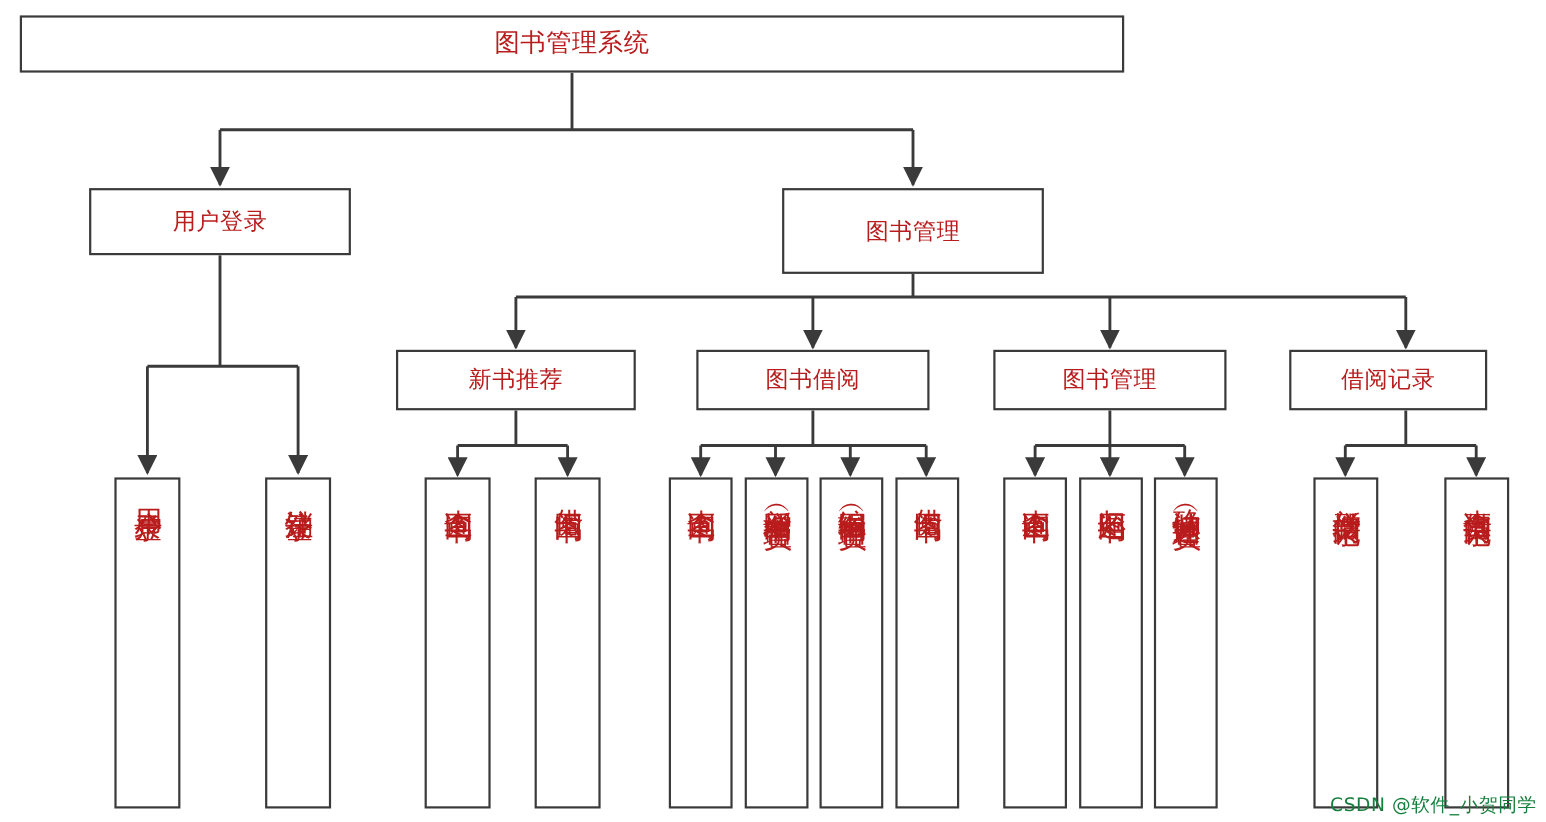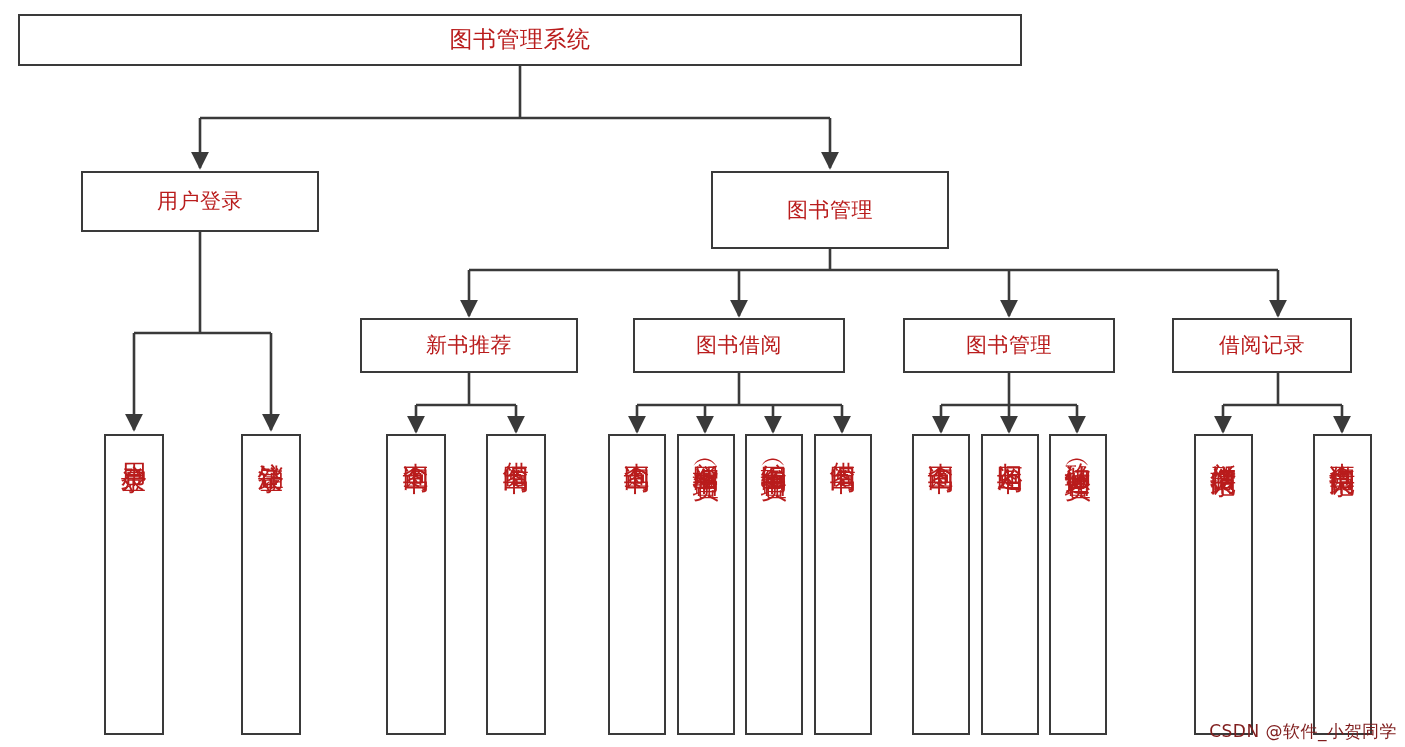--- a/index.html
+++ b/index.html
@@ -46,21 +46,21 @@
     -webkit-text-orientation:upright;
     font-size:26px;
     line-height:1.02;
     letter-spacing:2px;
     white-space:nowrap;
   }
   .watermark{
     position:absolute;
     right:8px;bottom:4px;
     font-size:17px;
-    color:#7f1d1d;
+    color:#15803d;
     white-space:nowrap;
     letter-spacing:0.5px;
     margin-left:20px;
   }
 </style>
 </head>
 <body>
 
 <div id="diagram">
 

